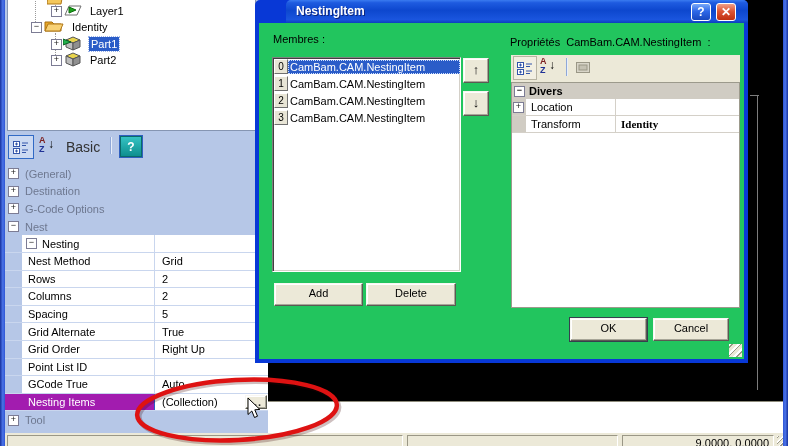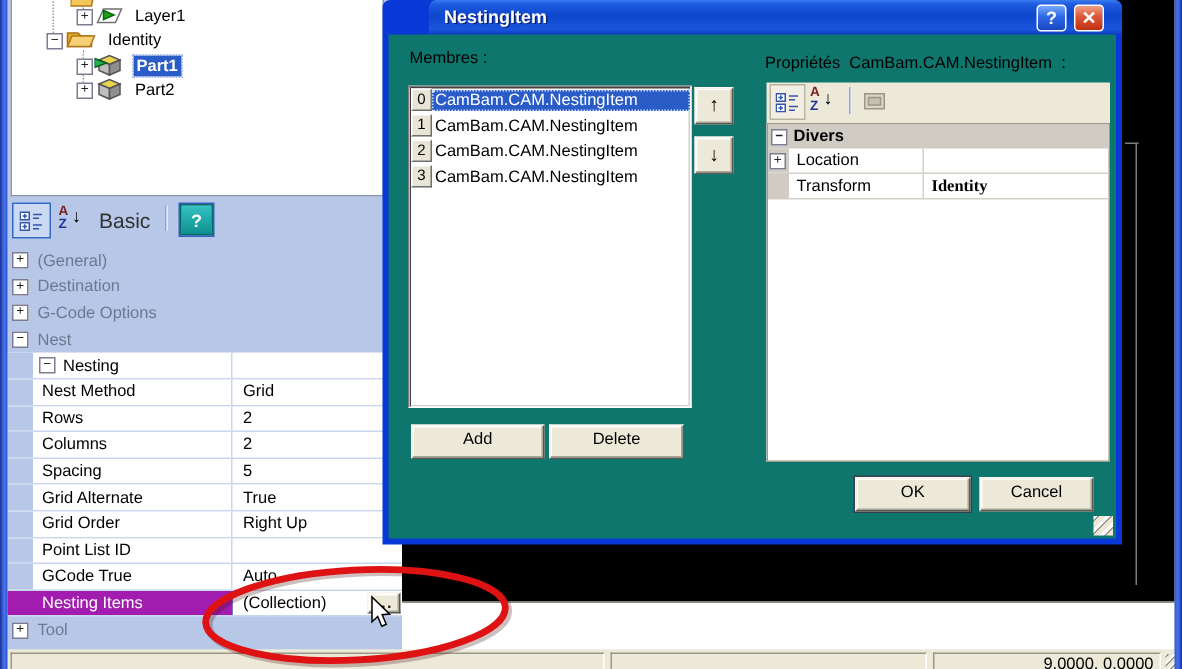--- a/index.html
+++ b/index.html
@@ -9,21 +9,21 @@
 
   
   #win-border-left{left:0;top:0;width:5px;height:446px;background:linear-gradient(90deg,#16309C,#4B74E8 55%,#2E55D4);}
   #win-border-right{left:783px;top:0;width:5px;height:446px;background:linear-gradient(90deg,#2E55D4,#4B74E8 45%,#16309C);}
 
   
   #left-panel{left:5px;top:0;width:263px;height:433px;background:#B6C7E7;}
   #treeview{position:absolute;left:2px;top:-1px;width:247px;height:131px;background:#fff;
             border:1px solid #8595B2;border-top:none;}
   .treelabel{position:absolute;white-space:nowrap;line-height:14px;}
-  .treesel{background:#2A5CC8;color:#fff;padding:0 2px;outline:1px dotted #9db5e8;font-weight:bold;}
+  .treesel{background:#2A5CC8;color:#fff;padding:0 2px;outline:1px dotted #9db5e8;}
   .xbox{display:inline-block;width:9px;height:9px;background:#fff;border:1px solid #7C7C94;
         font-size:9px;line-height:7px;text-align:center;color:#222;box-sizing:content-box;}
   .tbox{position:absolute;}
   .dotv{position:absolute;width:1px;border-left:1px dotted #9a9a9a;}
   .treeicon{position:absolute;}
 
   
   .tolbtn{position:absolute;display:flex;align-items:center;justify-content:center;}
   #cat-btn-left{left:3px;top:135px;width:24px;height:22px;border:1px solid #316AC5;background:#CBD9F2;}
   #az-btn-left{left:31px;top:136px;width:24px;height:20px;}
@@ -75,21 +75,21 @@
   
   #dialog{left:255px;top:0;width:493px;height:363px;background:#0838D6;border-radius:5px 5px 0 0;z-index:10;}
   #dlg-titlebar{position:absolute;left:0;top:0;right:0;height:23px;border-radius:5px 5px 0 0;
     background:linear-gradient(180deg,#3A7BF0 0%,#1E5BE0 12%,#0D47CE 45%,#1A55DE 85%,#0B3FBE 100%);margin-left:31px;}
   #dlg-title{position:absolute;left:10px;top:4px;color:#fff;font-weight:bold;font-size:12px;
              text-shadow:1px 1px 0 rgba(10,30,110,.9);}
   .tbtn{position:absolute;top:3px;width:20px;height:18px;border:1px solid #fff;border-radius:3px;
         color:#fff;font-weight:bold;font-size:12px;text-align:center;line-height:16px;box-sizing:border-box;}
   #dlg-help{right:37px;background:linear-gradient(180deg,#78A8F8,#2E68E8 45%,#1848C0);}
   #dlg-close{right:12px;background:linear-gradient(180deg,#F0A088,#DD5535 45%,#C03010);}
-  #dlg-client{position:absolute;left:4px;top:23px;right:4px;bottom:4px;background:#0f766e;padding-left:40px;}
+  #dlg-client{position:absolute;left:4px;top:23px;right:4px;bottom:4px;background:#22c55e;padding-left:40px;}
 
   .sunken{background:#fff;border:1px solid;border-color:#808080 #FFF #FFF #808080;
           box-shadow:inset 1px 1px 0 #404040,inset -1px -1px 0 #D4D0C8;}
   #members-list{left:13px;top:34px;width:187px;height:213px;overflow:hidden;}
   .member{height:17px;display:flex;align-items:center;}
   .mchip{width:14px;height:15px;margin-left:1px;flex:none;background:#E8E5D6;border:1px solid;
          border-color:#FFF #707070 #707070 #FFF;font-size:10px;text-align:center;line-height:13px;box-sizing:border-box;}
   .mlabel{flex:1;padding:1px 2px;white-space:nowrap;}
   .member.sel .mlabel{background:#2A5CC8;color:#fff;outline:1px dotted #cfe0ff;outline-offset:-1px;}
 

